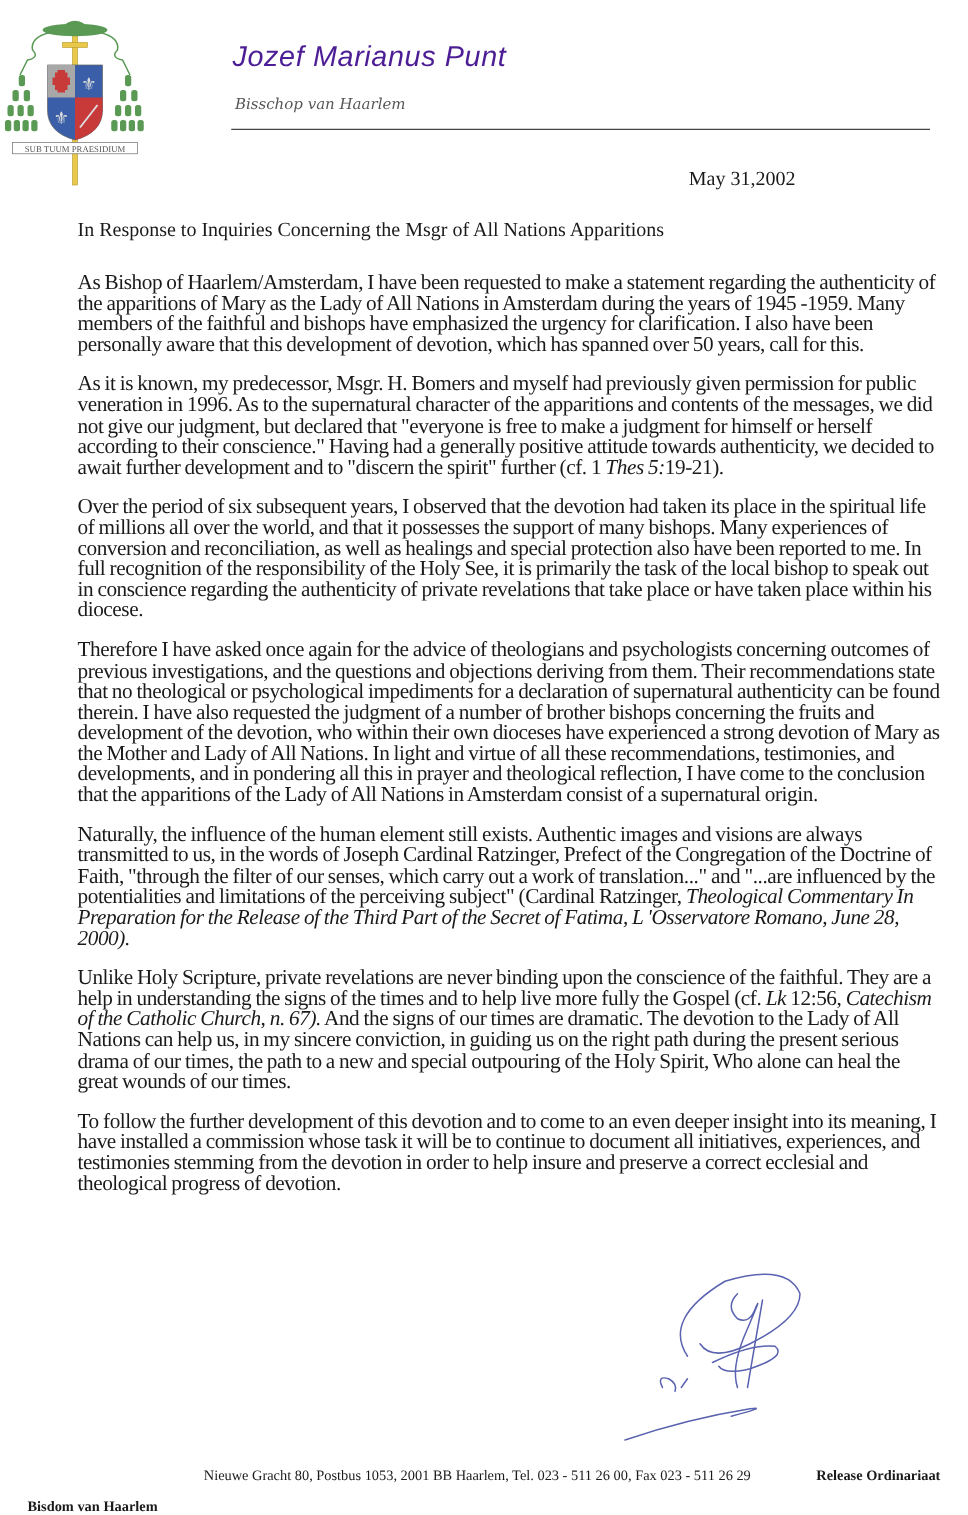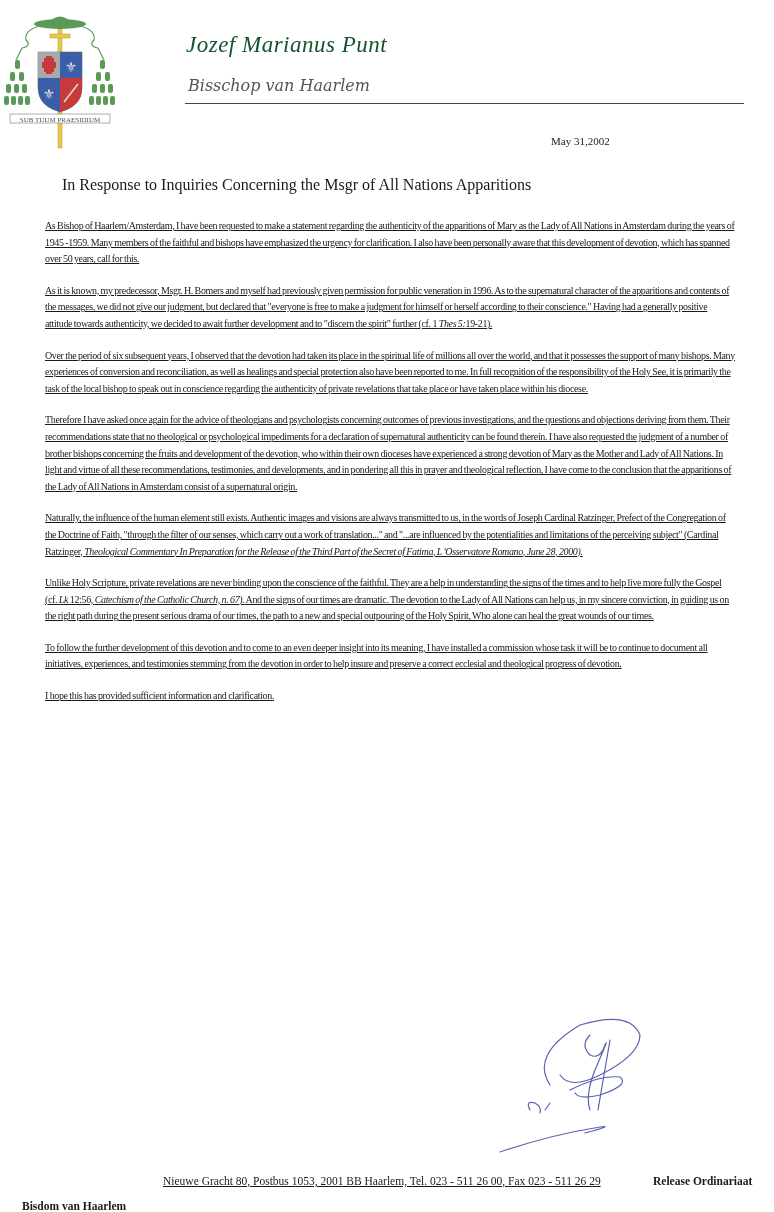--- a/index.html
+++ b/index.html
@@ -1,33 +1,33 @@
 <!DOCTYPE html>
 <html><head>
   <meta charset="utf-8">
   <style>
     html, body { margin: 0; padding: 0; background: #ffffff; }
     body { width: 774px; height: 1212px; position: relative; overflow: hidden;
            font-family: "Liberation Serif", serif; color: #1a1a1a; }
     .crest { position: absolute; left: 4px; top: 4px; width: 112px; height: 146px; }
-    .letterhead-name { position: absolute; left: 186px; top: 32px; font-family: Liberation Serif, serif;
-           font-style: italic; font-size: 23px; color: #14532d; letter-spacing: 0.5px; }
+    .letterhead-name { position: absolute; left: 186px; top: 32px; font-family: Liberation Sans, sans-serif;
+           font-style: italic; font-size: 23px; color: #4c1d95; letter-spacing: 0.5px; }
     .letterhead-title { position: absolute; left: 188px; top: 76px; font-family: "DejaVu Serif", serif;
-           font-style: italic; font-size: 16px; color: #555; }
+           font-style: italic; font-size: 12px; color: #555; }
     .letterhead-rule { position: absolute; left: 185px; top: 103px; width: 559px; height: 0;
            border-top: 1.5px solid #444; }
-    .date { position: absolute; left: 551px; top: 135px; font-size: 11px; }
+    .date { position: absolute; left: 551px; top: 135px; font-size: 16px; }
     .subject { position: absolute; left: 62px; top: 176px; font-size: 16px; }
-    .body { position: absolute; left: 45px; top: 218px; width: 690px; font-size: 10px;
-           line-height: 16.6px; letter-spacing: -0.35px; word-spacing: -0.5px; text-decoration: underline; }
+    .body { position: absolute; left: 62px; top: 218px; width: 690px; font-size: 17px;
+           line-height: 16.6px; letter-spacing: -0.35px; word-spacing: -0.5px; }
     .body p { margin: 0 0 15px 0; }
     .sig { position: absolute; left: 490px; top: 1015px; width: 170px; height: 140px; }
     .footer { position: absolute; top: 1175px; font-size: 11.5px; }
     .footer-left { left: 22px; font-weight: bold; margin-top: 25px; }
-    .footer-mid { left: 163px; text-decoration: underline; }
+    .footer-mid { left: 163px; }
     .footer-right { left: 653px; font-weight: bold; }
   </style>
 </head>
 <body>
 
 <svg class="crest" viewBox="0 0 112 146">
 
   <rect x="54" y="18" width="4" height="126" fill="#e8c94a" stroke="#b89a30" stroke-width="0.5"></rect>
 
   <ellipse cx="56" cy="20" rx="26" ry="5" fill="#5a9a55"></ellipse>
@@ -88,21 +88,20 @@
 <div class="subject">In Response to Inquiries Concerning the Msgr of All Nations Apparitions</div>
 
 <div class="body" id="letter-body">
     <p><span>As Bishop of Haarlem/Amsterdam, I have been requested to make a statement regarding the authenticity of the apparitions of Mary as the Lady of All Nations in Amsterdam during the years of 1945 -1959. Many members of the faithful and bishops have emphasized the urgency for clarification. I also have been personally aware that this development of devotion, which has spanned over 50 years, call for this.</span></p>
     <p><span>As it is known, my predecessor, Msgr. H. Bomers and myself had previously given permission for public veneration in 1996. As to the supernatural character of the apparitions and contents of the messages, we did not give our judgment, but declared that "everyone is free to make a judgment for himself or herself according to their conscience." Having had a generally positive attitude towards authenticity, we decided to await further development and to "discern the spirit" further (cf. 1 </span><em>Thes 5:</em><span>19-21).</span></p>
     <p><span>Over the period of six subsequent years, I observed that the devotion had taken its place in the spiritual life of millions all over the world, and that it possesses the support of many bishops. Many experiences of conversion and reconciliation, as well as healings and special protection also have been reported to me. In full recognition of the responsibility of the Holy See, it is primarily the task of the local bishop to speak out in conscience regarding the authenticity of private revelations that take place or have taken place within his diocese.</span></p>
     <p><span>Therefore I have asked once again for the advice of theologians and psychologists concerning outcomes of previous investigations, and the questions and objections deriving from them. Their recommendations state that no theological or psychological impediments for a declaration of supernatural authenticity can be found therein. I have also requested the judgment of a number of brother bishops concerning the fruits and development of the devotion, who within their own dioceses have experienced a strong devotion of Mary as the Mother and Lady of All Nations. In light and virtue of all these recommendations, testimonies, and developments, and in pondering all this in prayer and theological reflection, I have come to the conclusion that the apparitions of the Lady of All Nations in Amsterdam consist of a supernatural origin.</span></p>
     <p><span>Naturally, the influence of the human element still exists. Authentic images and visions are always transmitted to us, in the words of Joseph Cardinal Ratzinger, Prefect of the Congregation of the Doctrine of Faith, "through the filter of our senses, which carry out a work of translation..." and "...are influenced by the potentialities and limitations of the perceiving subject" (Cardinal Ratzinger, </span><em>Theological Commentary In Preparation for the Release of the Third Part of the Secret of Fatima, L 'Osservatore Romano, June 28, 2000).</em></p>
     <p><span>Unlike Holy Scripture, private revelations are never binding upon the conscience of the faithful. They are a help in understanding the signs of the times and to help live more fully the Gospel (cf. </span><em>Lk</em><span> 12:56, </span><em>Catechism of the Catholic Church, n. 67).</em><span> And the signs of our times are dramatic. The devotion to the Lady of All Nations can help us, in my sincere conviction, in guiding us on the right path during the present serious drama of our times, the path to a new and special outpouring of the Holy Spirit, Who alone can heal the great wounds of our times.</span></p>
     <p><span>To follow the further development of this devotion and to come to an even deeper insight into its meaning, I have installed a commission whose task it will be to continue to document all initiatives, experiences, and testimonies stemming from the devotion in order to help insure and preserve a correct ecclesial and theological progress of devotion.</span></p>
-    <p><span>I hope this has provided sufficient information and clarification.</span></p>
   </div>
 
 <svg class="sig" viewBox="0 0 170 140">
   <g fill="none" stroke="#5a63b0" stroke-width="1.2" stroke-linecap="round">
     <path d="M60 70 Q40 40 90 10 Q140 -5 150 20 Q150 40 110 60 Q80 75 70 60"></path>
     <path d="M100 20 Q90 30 100 40 Q110 45 115 30 Q120 20 105 55 Q95 80 100 95"></path>
     <path d="M120 25 L108 95"></path>
     <path d="M80 75 Q110 60 130 62 Q140 70 110 80 Q90 85 85 78"></path>
     <path d="M40 95 Q35 85 45 88 Q52 92 50 98 M55 95 L60 88"></path>
     <path d="M10 137 Q60 120 110 112 Q125 110 95 118"></path>

